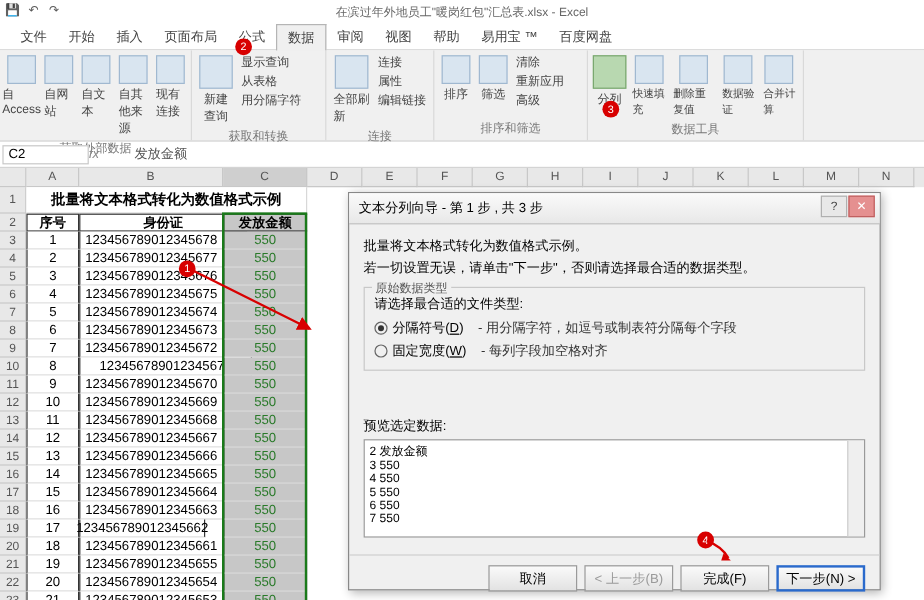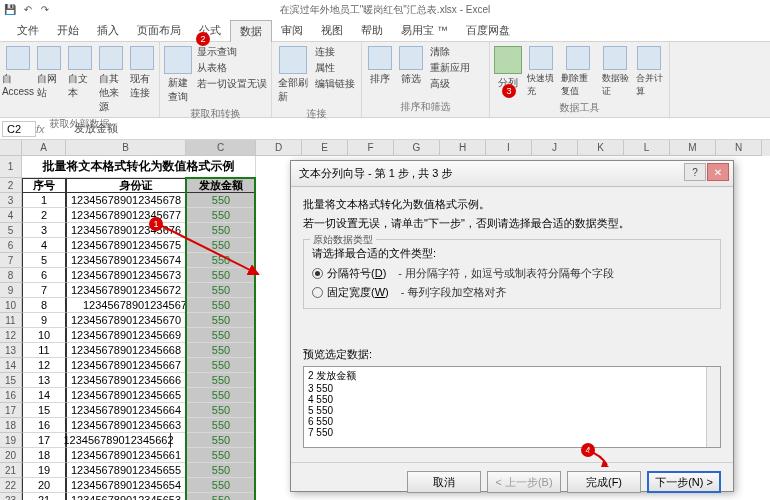--- a/index.html
+++ b/index.html
@@ -15,21 +15,21 @@
 .rgroup{border-right:1px solid #d9d9d9;display:flex;flex-direction:column;justify-content:space-between;padding:2px 4px}
 .rgroup .items{display:flex;align-items:flex-start;gap:3px;flex:1}
 .rgroup .label{text-align:center;font-size:10px;color:#777;padding:1px 0}
 .rbtn{display:flex;flex-direction:column;align-items:center;font-size:10px;color:#444;padding:2px;min-width:28px}
 .ricon{width:24px;height:24px;background:#d9e5f0;border:1px solid #a0b8d0;margin-bottom:2px}
 .ricon.lg{width:28px;height:28px}
 .ricon.hl{background:#b8d8b0;border-color:#7aa870}
 .vstk{display:flex;flex-direction:column;gap:0;font-size:10px;color:#444}
 .vstk span{padding:1px 2px;white-space:nowrap}
 .fbar{height:22px;display:flex;align-items:center;border-bottom:1px solid #d4d4d4;padding-left:2px;font-size:11px}
-.namebox{width:34px;border:1px solid #c8c8c8;padding:1px 4px;background:#fff}
+.namebox{width:72px;border:1px solid #c8c8c8;padding:1px 4px;background:#fff}
 .fxlbl{width:34px;text-align:left;color:#888;font-style:italic}
 .fxval{flex:1;padding:1px 4px;color:#555}
 .sheet{position:relative;display:flex}
 .rowhdrs{width:22px;background:#e8e8e8}
 .grid{flex:1}
 .colhdrs{display:flex;background:#e8e8e8;height:16px}
 .ch{border-right:1px solid #c8c8c8;border-bottom:1px solid #c8c8c8;text-align:center;font-size:10px;color:#555;display:flex;align-items:center;justify-content:center}
 .ch.sel{background:#cfcfcf}
 .rowh{height:16px;border-bottom:1px solid #c8c8c8;border-right:1px solid #c8c8c8;text-align:center;font-size:10px;color:#555;display:flex;align-items:center;justify-content:center}
 .cells{position:relative}
@@ -125,21 +125,21 @@
   <div class="rgroup" style="width:112px">
     <div class="items">
       <div class="rbtn">
           <div class="ricon lg"></div>
           <span style="white-space:pre">新建
 查询</span>
         </div>
       <div class="vstk">
           <span>显示查询</span>
           <span>从表格</span>
-          <span>若一切设置无误</span>
+          <span>用分隔字符</span>
         </div>
     </div>
     <div class="label">获取和转换</div>
   </div>
   <div class="rgroup" style="width:90px">
     <div class="items">
       <div class="rbtn">
           <div class="ricon lg"></div>
           <span>全部刷新</span>
         </div>

